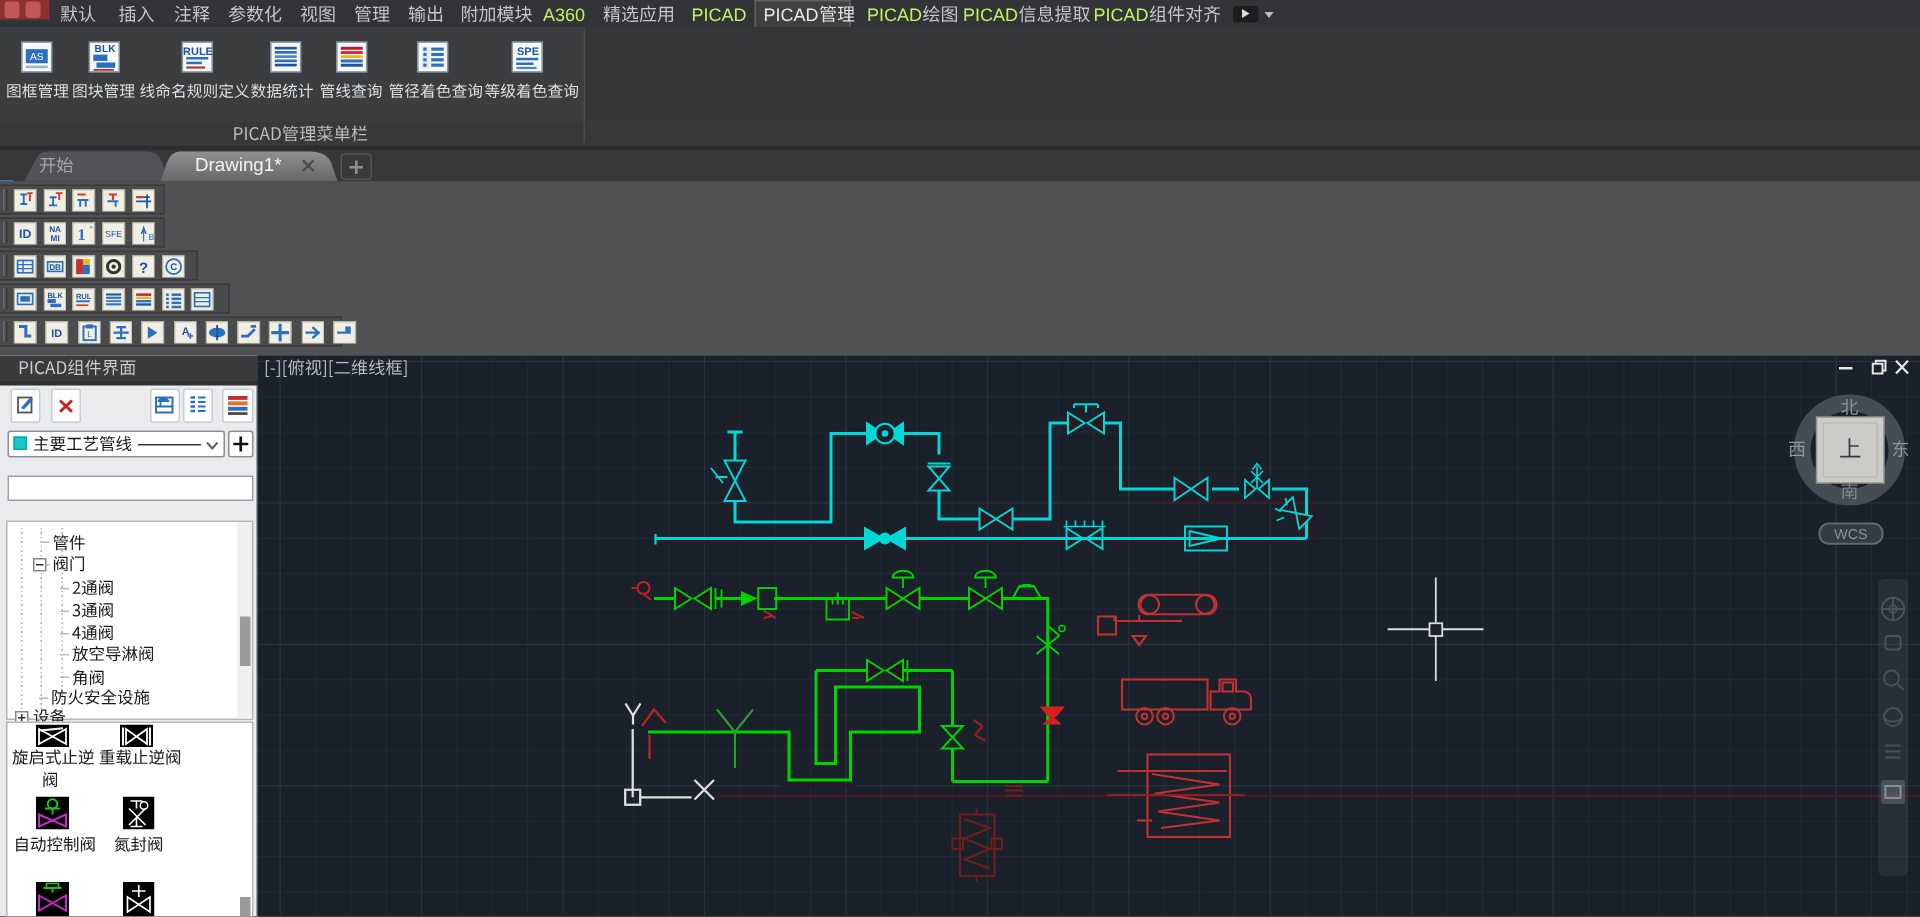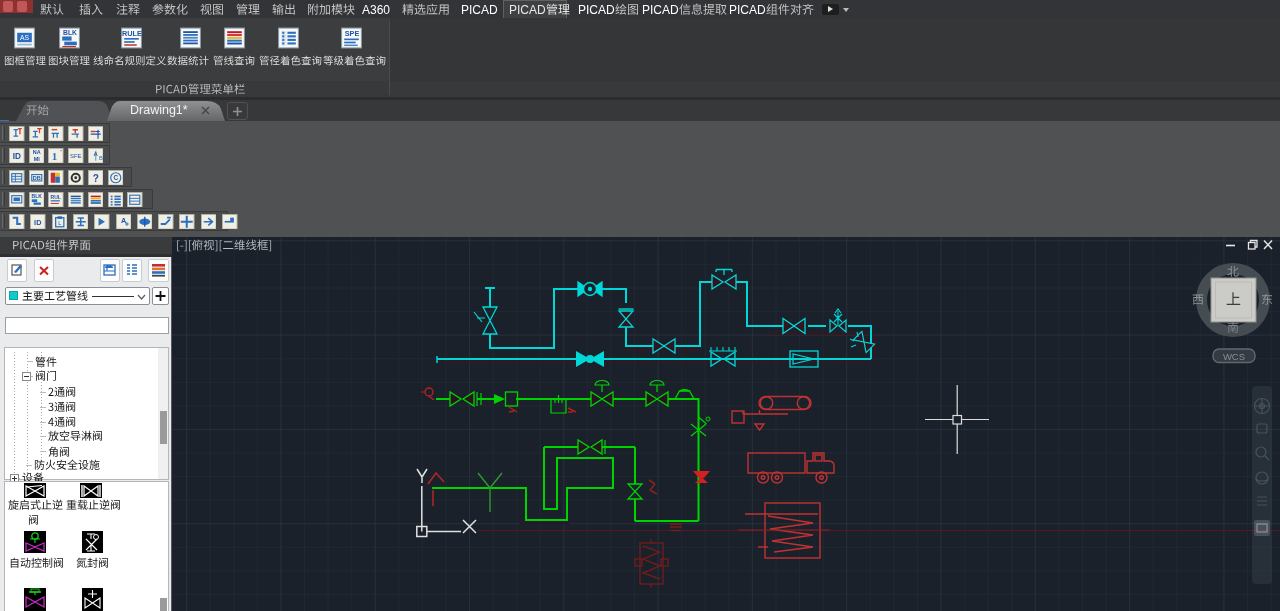--- a/index.html
+++ b/index.html
@@ -1,17 +1,17 @@
 <!DOCTYPE html>
 <html><head><meta charset="utf-8"><style>
 *{margin:0;padding:0;box-sizing:border-box}
 html,body{width:1280px;height:611px;overflow:hidden;background:#505152;font-family:"Liberation Sans",sans-serif}
 #page{position:relative;width:1280px;height:611px}
 .abs{position:absolute}
-.lat{position:absolute;color:#ffffff;font-size:12px;white-space:nowrap}
+.lat{position:absolute;color:#bef264;font-size:12px;white-space:nowrap}
 </style></head><body>
 <div id="page">
     <div class="abs" style="left:0;top:0;width:1280px;height:18px;background:#333437"></div>
     <div class="abs" style="left:0;top:0;width:33px;height:13px;background:#8c3030"></div>
     <div class="abs" style="left:3px;top:1px;width:10px;height:11px;background:#c05858;border-radius:2px"></div>
     <div class="abs" style="left:17px;top:1px;width:10px;height:11px;background:#c05858;border-radius:2px"></div>
     <svg style="position:absolute;left:40px;top:3px;overflow:visible" width="24" height="15">
       <path transform="translate(0 10.8)" fill="#c8c8c8" d="M9.12 -9.12C9.61 -8.52 10.20 -7.68 10.45 -7.16L11.08 -7.57C10.81 -8.07 10.21 -8.86 9.70 -9.45ZM1.98 -8.41C2.18 -7.82 2.32 -7.05 2.35 -6.55L2.83 -6.68C2.79 -7.16 2.64 -7.93 2.42 -8.52ZM2.43 -1.42C2.53 -0.75 2.58 0.09 2.55 0.66L3.18 0.58C3.19 0.03 3.13 -0.82 3.01 -1.48ZM3.61 -1.42C3.81 -0.82 3.97 -0.03 3.99 0.48L4.60 0.33C4.56 -0.15 4.39 -0.94 4.16 -1.54ZM4.82 -1.5C5.05 -1.00 5.26 -0.38 5.32 0.02L5.92 -0.20C5.85 -0.6 5.64 -1.21 5.38 -1.68ZM1.36 -1.70C1.15 -1.05 0.78 -0.13 0.39 0.44L1.03 0.74C1.39 0.14 1.72 -0.78 1.96 -1.44ZM4.45 -8.53C4.34 -7.96 4.10 -7.10 3.92 -6.60L4.33 -6.43C4.53 -6.91 4.77 -7.69 4.99 -8.32ZM8.19 -10.06V-7.34L8.18 -6.61H6.18V-5.76H8.14C8.00 -3.75 7.48 -1.51 5.74 0.38C5.98 0.52 6.27 0.73 6.44 0.91C7.72 -0.54 8.37 -2.17 8.70 -3.79C9.19 -1.76 9.96 -0.08 11.13 0.91C11.28 0.68 11.55 0.37 11.76 0.21C10.27 -0.88 9.42 -3.16 8.98 -5.76H11.4V-6.61H8.97L8.98 -7.34V-10.06ZM1.77 -9.02H3.19V-6.06H1.77ZM3.78 -9.02H5.11V-6.06H3.78ZM0.98 -4.53V-3.80H3.08V-2.86L0.72 -2.74L0.78 -1.94C2.14 -2.04 4.09 -2.16 5.97 -2.29L5.98 -3.02L3.87 -2.90V-3.80H5.80V-4.53H3.87V-5.4H5.83V-9.67H1.06V-5.4H3.08V-4.53Z M13.70 -9.3C14.30 -8.74 15.12 -7.95 15.50 -7.5L16.14 -8.16C15.73 -8.60 14.90 -9.33 14.30 -9.85ZM19.46 -10.06C19.44 -6.0 19.5 -1.78 16.46 0.33C16.70 0.48 16.99 0.75 17.14 0.96C18.75 -0.20 19.56 -1.93 19.95 -3.92C20.41 -2.23 21.26 -0.20 22.95 0.94C23.11 0.72 23.37 0.45 23.61 0.28C20.98 -1.40 20.43 -5.20 20.28 -6.37C20.36 -7.57 20.36 -8.83 20.37 -10.06ZM12.56 -6.31V-5.44H14.58V-1.33C14.58 -0.75 14.17 -0.34 13.92 -0.18C14.08 -0.02 14.34 0.28 14.42 0.48C14.59 0.25 14.91 0.0 17.20 -1.60C17.12 -1.78 17.00 -2.12 16.94 -2.36L15.45 -1.36V-6.31Z"></path>
     </svg>
     <svg style="position:absolute;left:79px;top:3px;overflow:visible" width="24" height="15">

